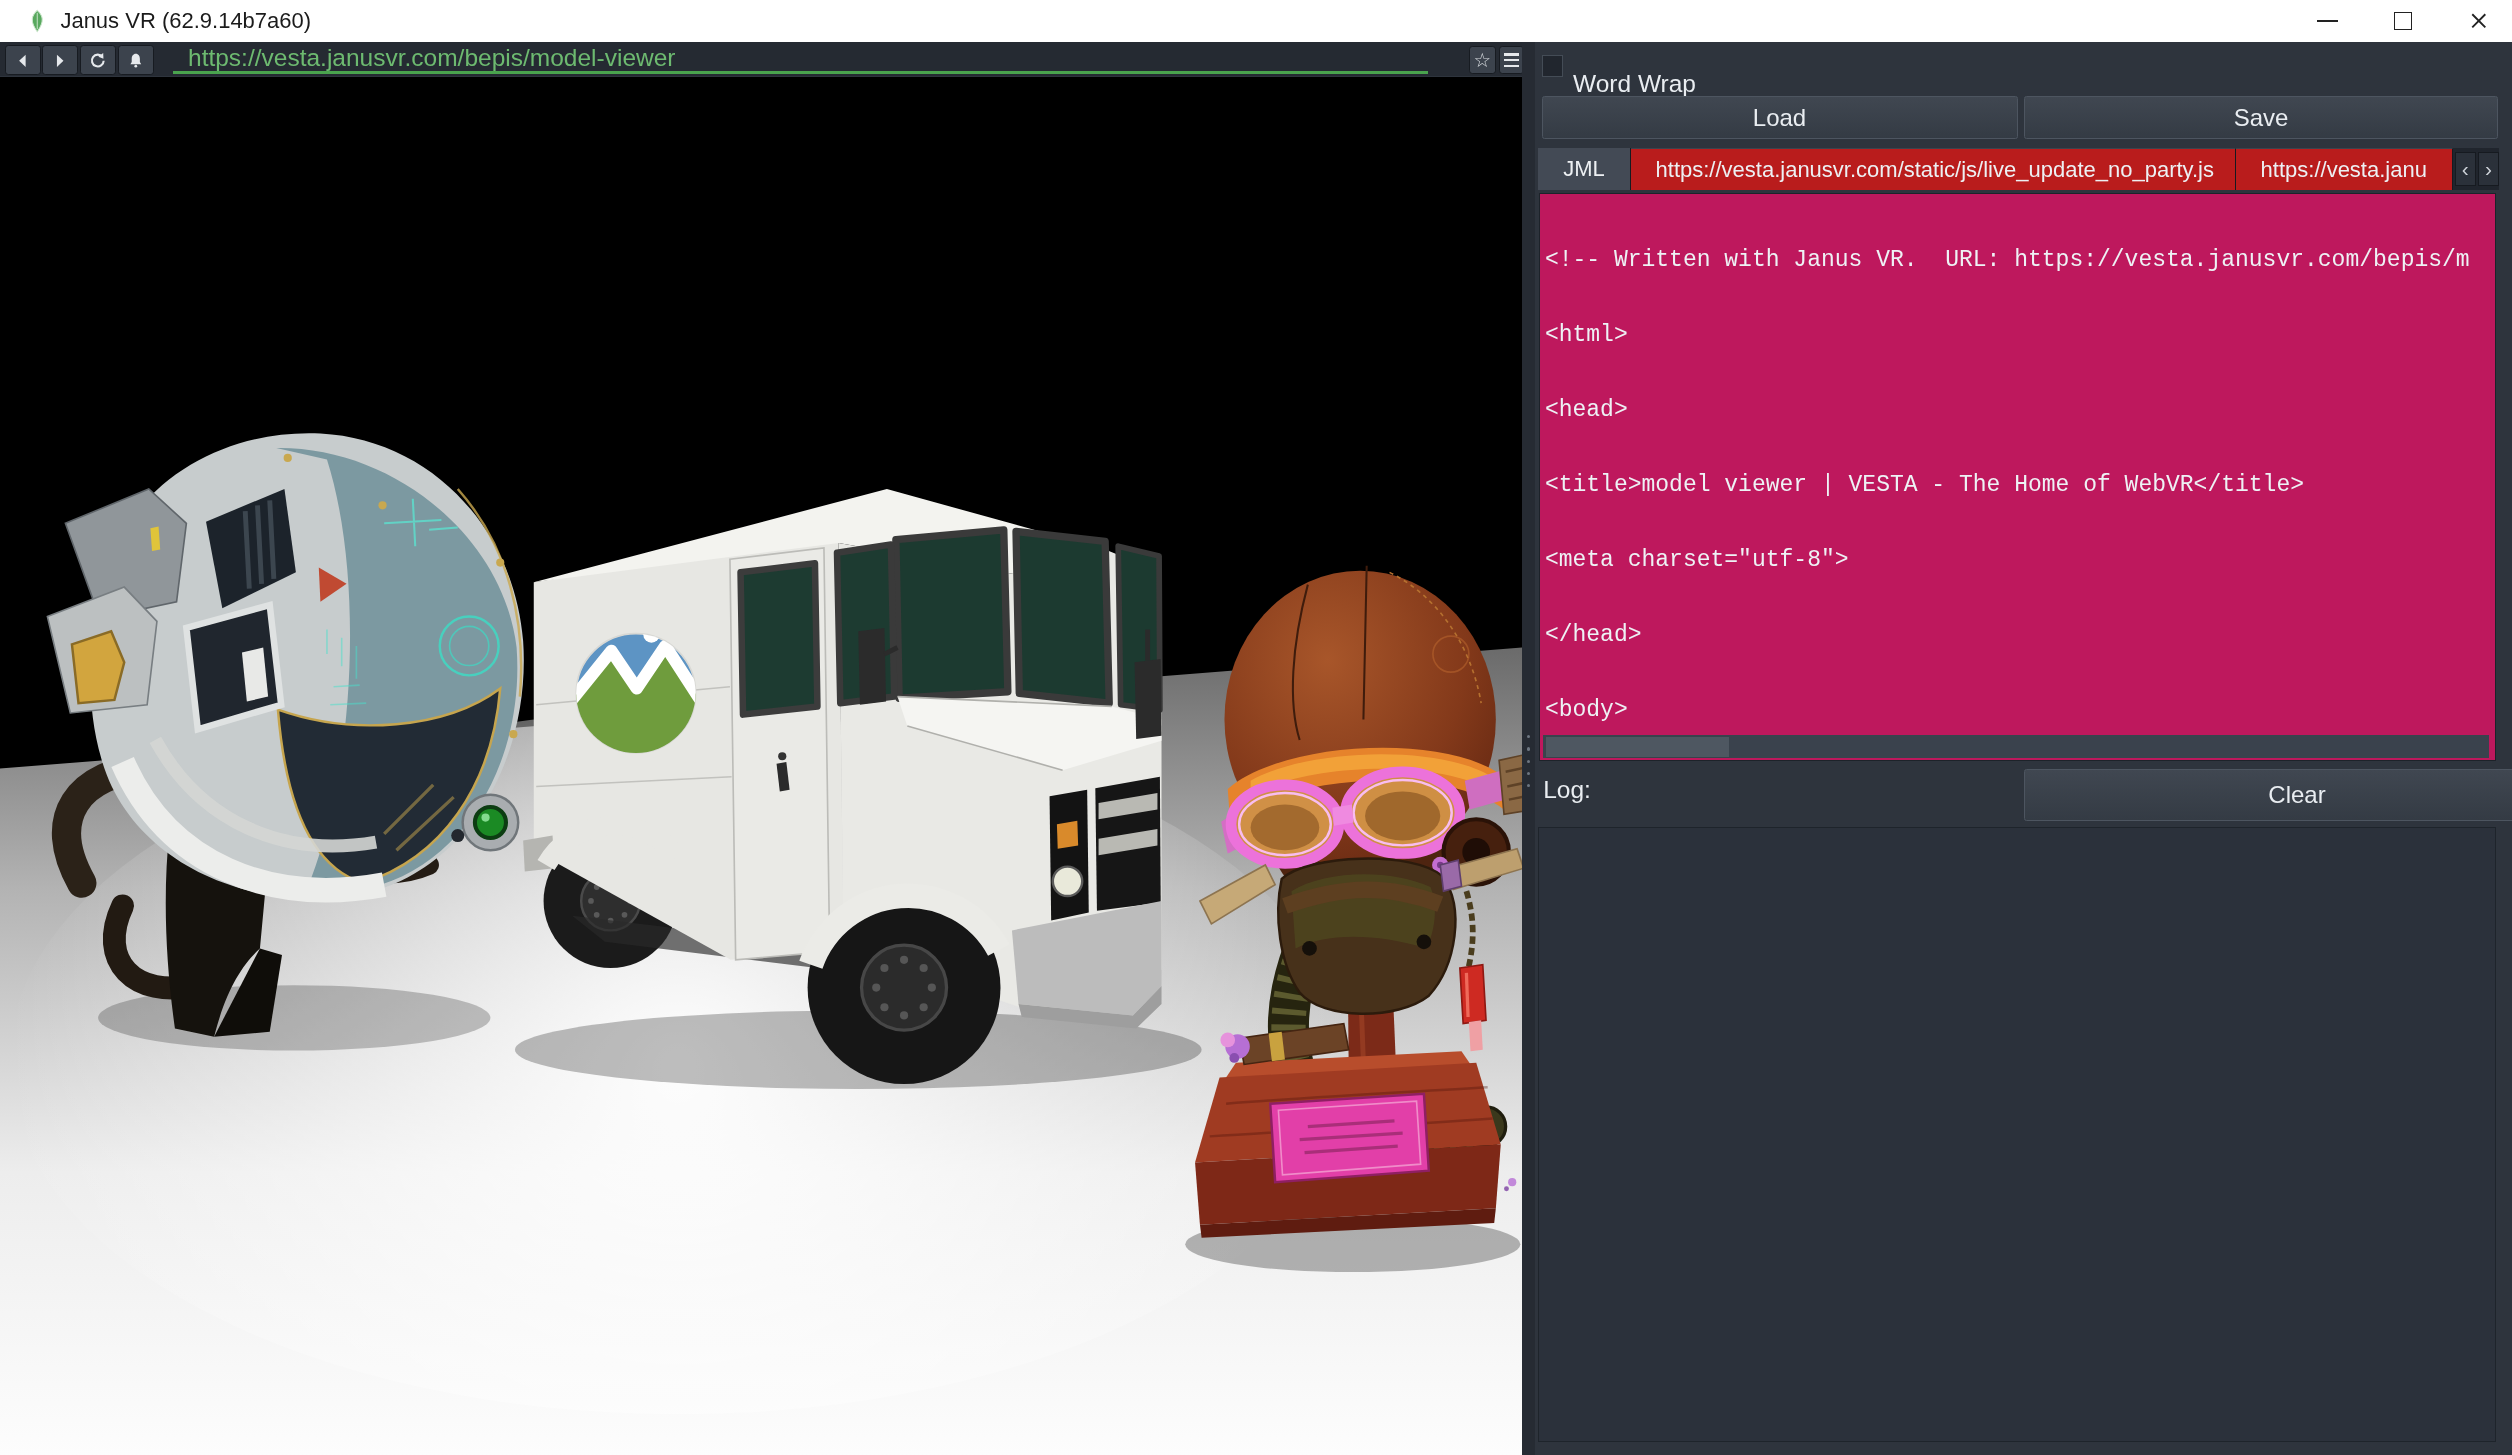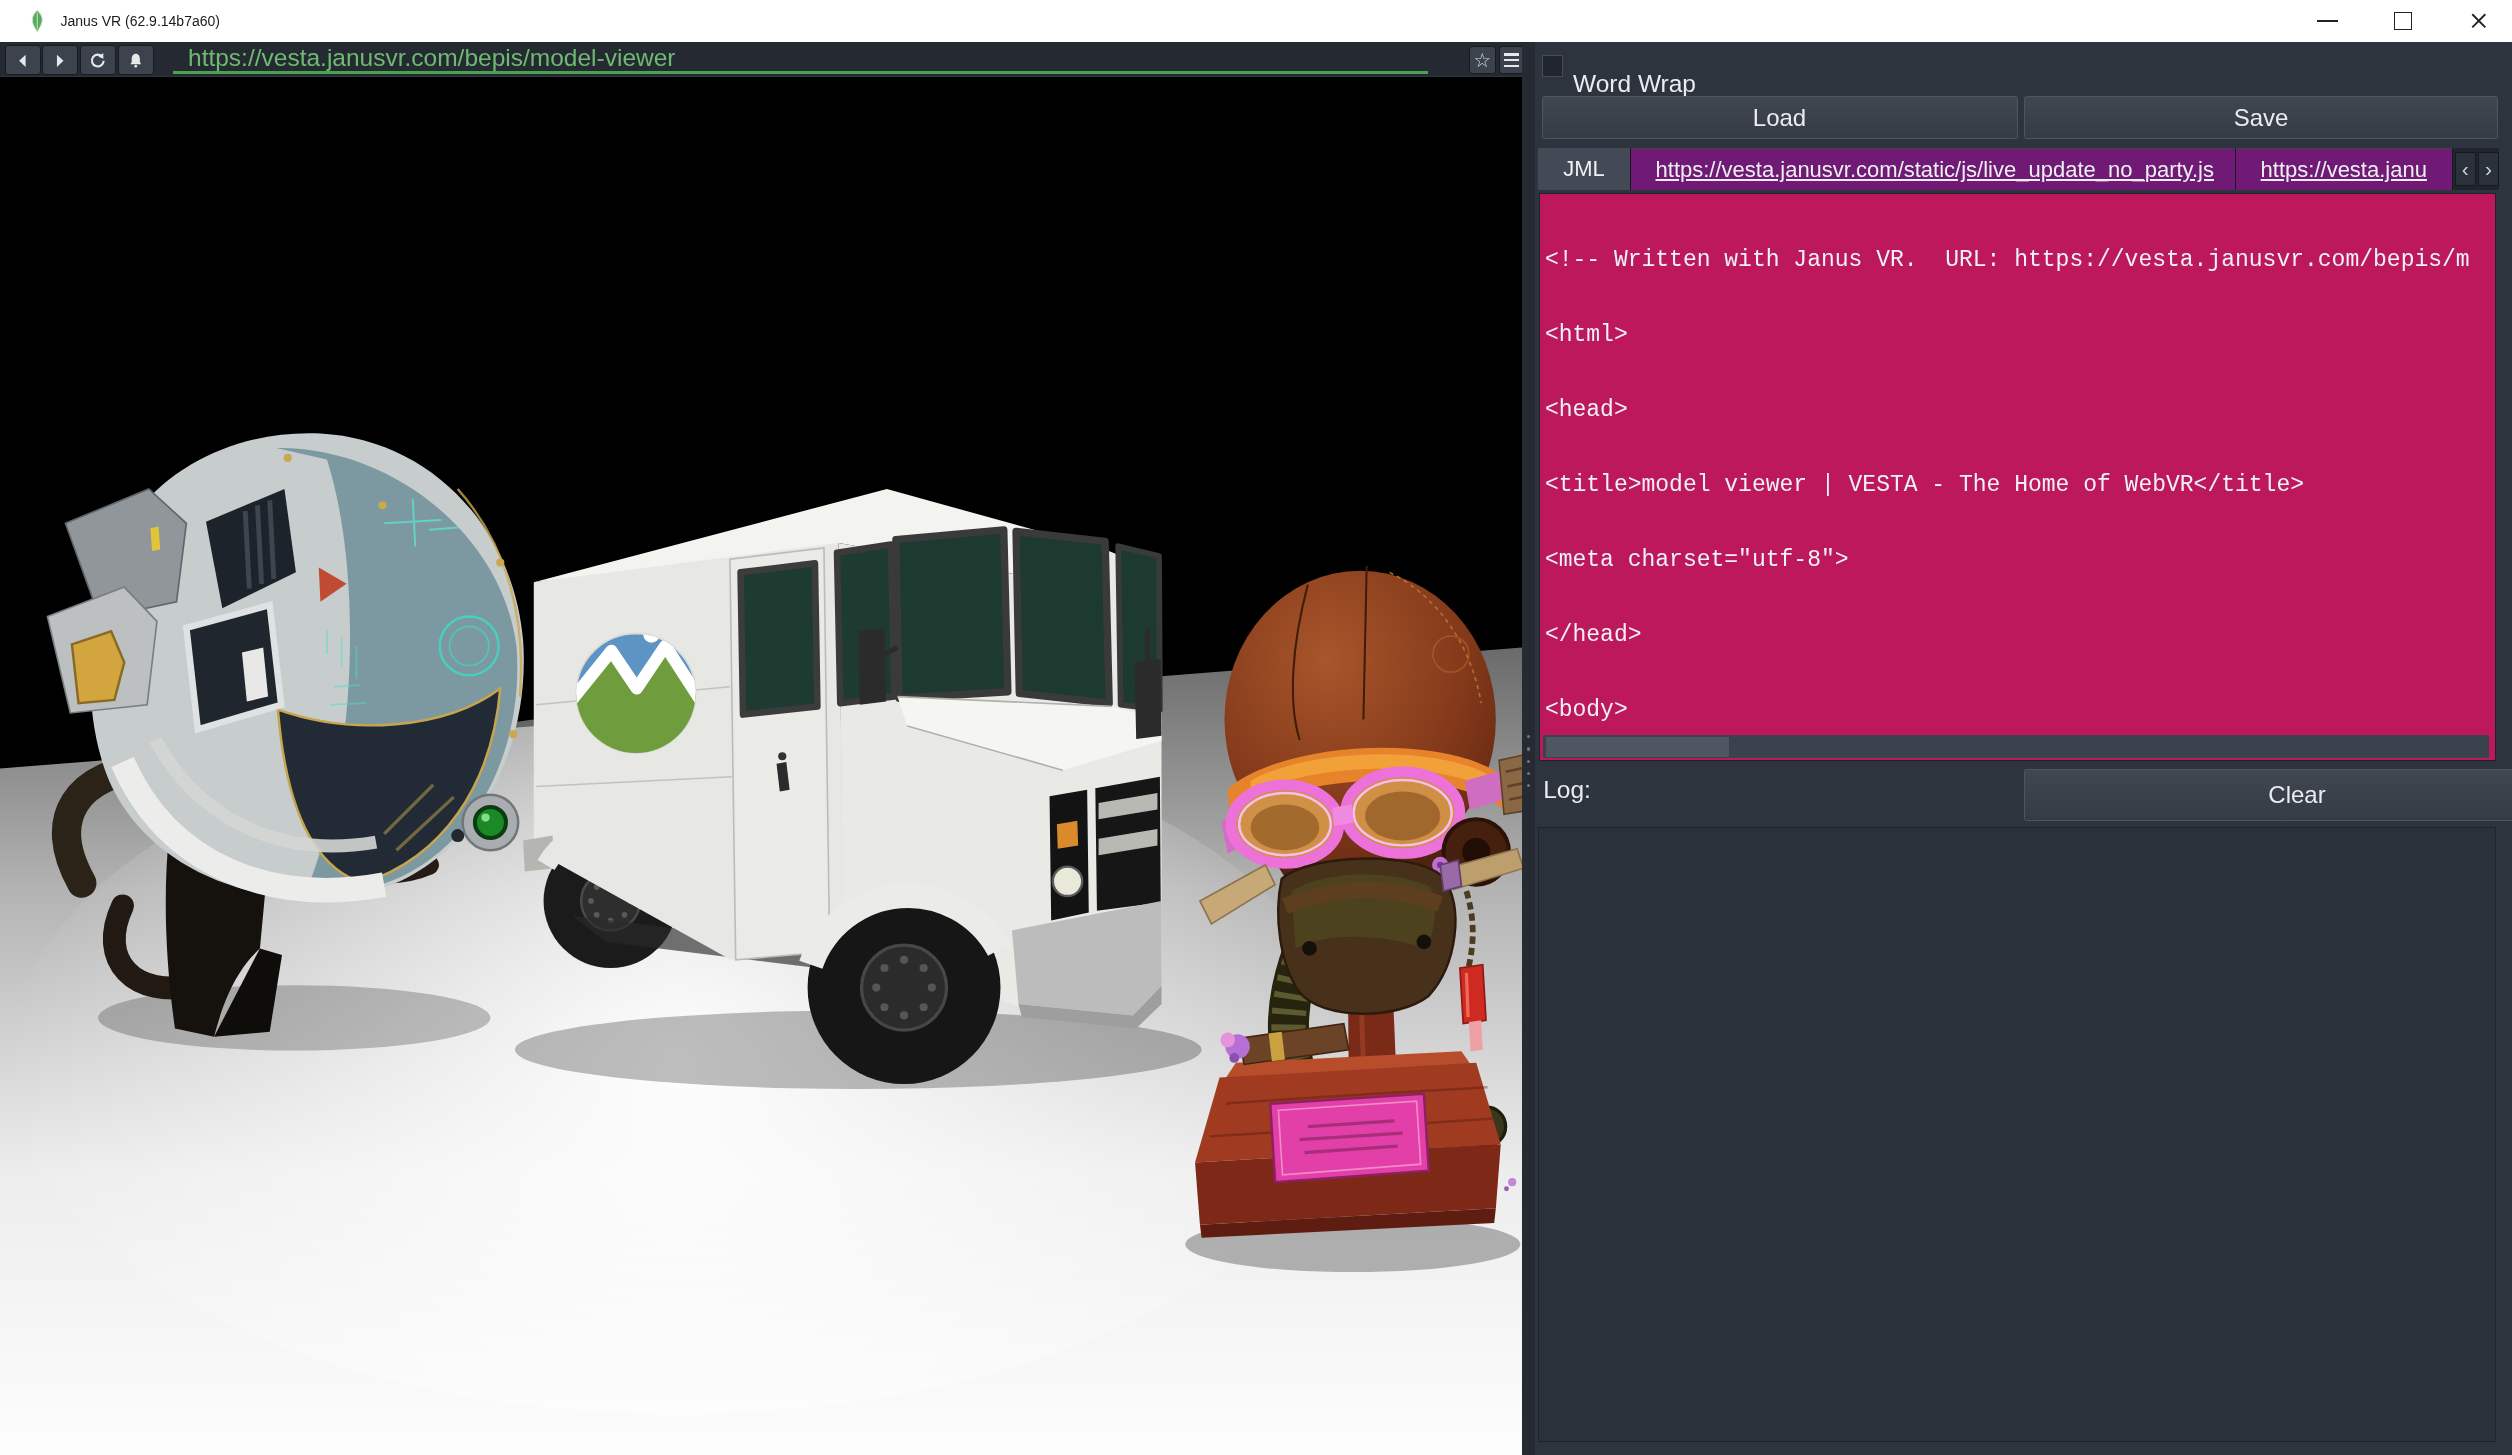--- a/index.html
+++ b/index.html
@@ -3,21 +3,21 @@
 <meta charset="utf-8">
 <style>
   html,body{margin:0;padding:0;width:2512px;height:1456px;overflow:hidden;
     font-family:"Liberation Sans",sans-serif;background:#2e343d;}
   .abs{position:absolute;}
 
   
   .titlebar{left:0;top:0;width:2512px;height:42px;background:#ffffff;
     border-bottom:0.8px solid #9a9a9a;display:flex;align-items:center;}
   .titlebar .appicon{width:24.5px;height:28px;margin-left:24.5px;}
-  .titlebar .apptitle{margin-left:11.4px;font-size:14px;color:#1b1b1b;}
+  .titlebar .apptitle{margin-left:11.4px;font-size:22px;color:#1b1b1b;}
   .wincontrols{position:absolute;right:21px;top:0;height:42px;display:flex;align-items:center;gap:51px;}
   .winbtn{width:24.5px;height:24.5px;display:flex;align-items:center;justify-content:center;cursor:default;}
   .glyph-min{width:21px;height:2.5px;background:#222;}
   .glyph-max{width:16.3px;height:16.3px;border:1.6px solid #222;}
 
   
   .navbar{left:0;top:42px;width:1522px;height:34px;background:#252a32;}
   .navbtn{position:absolute;top:3.3px;width:34px;height:28px;background:#3c434d;
     border:0.8px solid #171b21;border-radius:3.3px;display:flex;align-items:center;justify-content:center;}
   .navbtn svg{width:19.6px;height:19.6px;}
@@ -46,21 +46,21 @@
     border:0.8px solid #444c56;}
   .cblabel{position:absolute;left:38px;top:9.8px;font-size:24.5px;color:#e9edf1;margin-top:18px;}
   .panel-btn{position:absolute;background:linear-gradient(#404751,#343b44);
     border:0.8px solid #4d5560;border-radius:2.5px;color:#e9edf1;font-size:24px;
     display:flex;align-items:center;justify-content:center;}
   .tabbar{position:absolute;left:3.3px;top:106px;width:961px;height:42px;background:#20252d;
     display:flex;align-items:stretch;}
   .tab{font-size:22px;color:#edf0f3;display:flex;align-items:center;padding:0 25px;
     white-space:nowrap;overflow:hidden;border-right:0.8px solid #161a20;}
   .tab.active{background:#434a55;}
-  .tab.plain{background:#701a75;border-top:0.8px solid #3c434e;text-decoration:underline;}
+  .tab.plain{background:#b91c1c;border-top:0.8px solid #3c434e;}
   .tab.clipped{max-width:168px;flex:0 0 auto;}
   .tabscroll{width:19.6px;flex:0 0 auto;margin:4.1px 0 4.1px 1.6px;background:#2b313a;
     border:0.8px solid #161a20;color:#cfd4da;font-size:21px;
     display:flex;align-items:center;justify-content:center;}
   .codebox{position:absolute;left:4px;top:151px;width:955px;height:566px;background:#be185d;
     border:0.8px solid #1d232a;overflow:hidden;}
   .codelines{position:absolute;left:4.9px;top:4.1px;font-family:"Liberation Mono",monospace;
     font-size:23px;line-height:25px;color:#eef2f5;white-space:pre;}
   .hscroll{position:absolute;left:3.3px;bottom:2.5px;width:946px;height:23px;background:#3a424d;}
   .hthumb{position:absolute;left:1.6px;top:1.6px;width:183px;height:19.6px;background:#4e5761;

